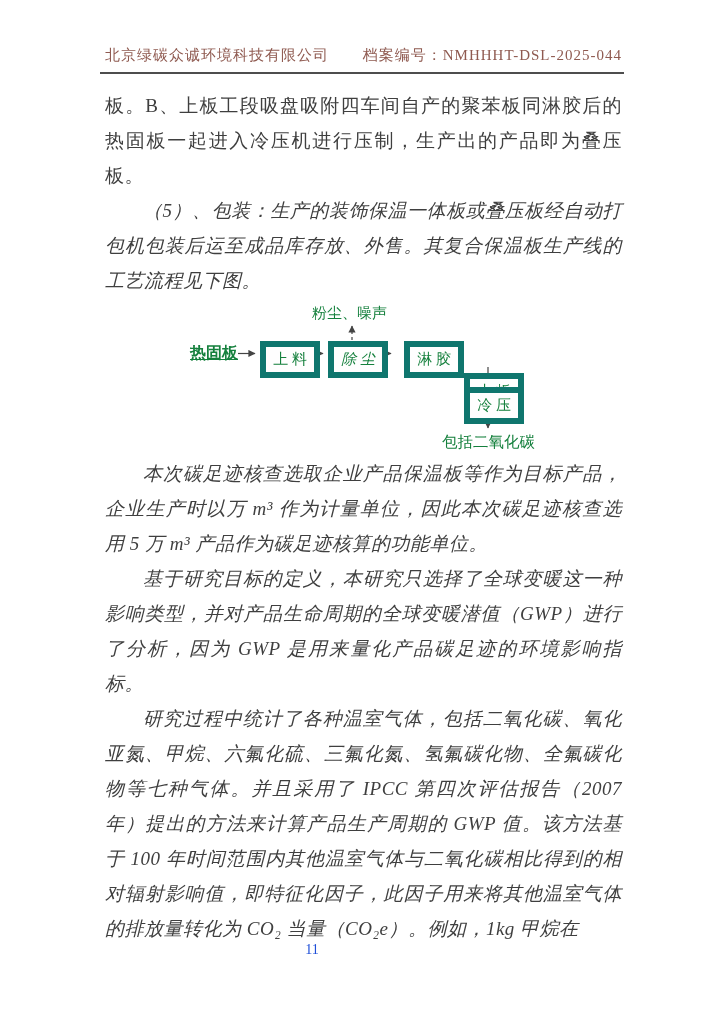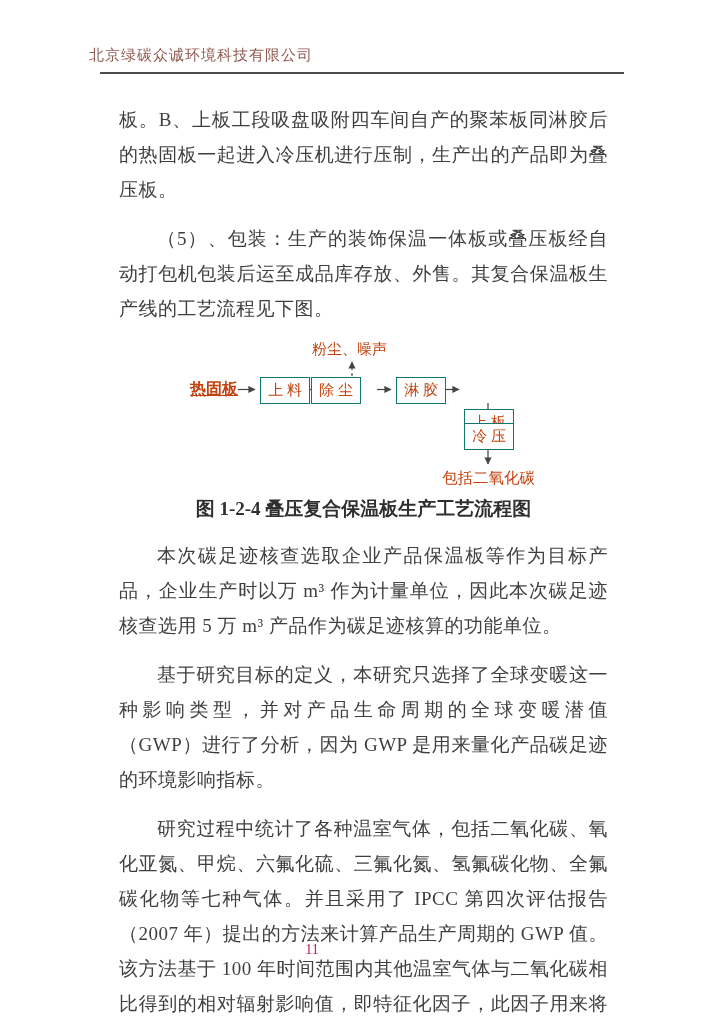--- a/index.html
+++ b/index.html
@@ -6,75 +6,76 @@
   .page{
     position:relative;
     width:724px;height:1024px;
     background:#ffffff;
     overflow:hidden;
     font-family:"Liberation Serif","DejaVu Serif",serif;
     color:#3f3f3f;
   }
   
   .header{
-    position:absolute;top:46px;left:89px;width:517px;
+    position:absolute;top:46px;left:105px;width:517px;
     display:flex;justify-content:space-between;align-items:baseline;
     font-size:15px;letter-spacing:1px;
   }
   .header-rule{
     position:absolute;top:72px;left:100px;width:524px;
     border-top:2px solid #4d4d4d;height:0;
   }
   
   .content{
     position:absolute;top:88px;left:105px;width:517px;
     font-size:19px;line-height:35px;
   }
   p.para{
-    margin:14px;text-align:justify;
+    margin:0;text-align:justify;
     letter-spacing:0.5px;
   }
-  p.indent{text-indent:2em;}
+  p.indent{text-indent:2em;font-style:italic;}
   
   .diagram{
     position:relative;width:517px;height:152px;margin-top:6px;
-    font-size:15px;color:#c2410c;
+    font-size:15px;color:#15803d;
   }
   .diagram svg{position:absolute;left:0;top:0;}
   .flow-box{
     position:absolute;width:48px;height:25px;
-    border:1px solid #0f766e;background:#fefefe;
+    border:6px solid #0f766e;background:#fefefe;
     display:flex;align-items:center;justify-content:center;
     font-size:15px;line-height:15px;white-space:nowrap;
   }
   .lbl{position:absolute;white-space:nowrap;line-height:18px;}
   .lbl-input{text-decoration:underline;font-size:16px;}
   .caption{
     margin-top:2px;text-align:center;font-weight:bold;
     font-size:19px;color:#2f2f2f;line-height:30px;
   }
   h2.sec{
     margin:11px 0 0 0;font-size:20px;font-weight:bold;color:#2d2d2d;
     line-height:30px;letter-spacing:1px;
   }
   h2.sec .sec-num{margin-right:17px;letter-spacing:0;}
   .sec-gap{margin-top:11px;}
   
   .page-number{
     position:absolute;top:942px;left:0;width:624px;
-    text-align:center;font-size:14px;color:#be185d;
+    text-align:center;font-size:14px;color:#1d4ed8;
   }
 </style>
 </head>
 <body>
 
 <div class="page">
 
   <div class="header" style="color: rgb(143, 90, 80);">
     <span>北京绿碳众诚环境科技有限公司</span>
+    <span>档案编号：NMHHHT-DSL-2025-044</span>
   </div>
   <div class="header-rule"></div>
 
   <div class="content">
 
     <p class="para">板。B、上板工段吸盘吸附四车间自产的聚苯板同淋胶后的热固板一起进入冷压机进行压制，生产出的产品即为叠压板。</p>
     <p class="para indent">（5）、包装：生产的装饰保温一体板或叠压板经自动打包机包装后运至成品库存放、外售。其复合保温板生产线的工艺流程见下图。</p>
 
     <div class="diagram">
       <svg width="517" height="152" viewBox="0 0 517 152">
@@ -89,29 +90,28 @@
         <line x1="340" y1="49.5" x2="354" y2="49.5" stroke="#444" stroke-width="1.2" marker-end="url(#arw)"></line>
         <line x1="383" y1="63" x2="383" y2="78" stroke="#444" stroke-width="1.2" marker-end="url(#arw)"></line>
         <line x1="383" y1="109" x2="383" y2="124" stroke="#444" stroke-width="1.2" marker-end="url(#arw)"></line>
         <line x1="247" y1="36" x2="247" y2="22" stroke="#444" stroke-width="1.2" stroke-dasharray="3,3" marker-end="url(#arw)"></line>
       </svg>
 
       <span class="lbl" style="left:207px;top:0px;">粉尘、噪声</span>
       <span class="lbl lbl-input" style="left:85px;top:40px;font-weight:bold;">热固板</span>
 
       <div class="flow-box" style="left:155px;top:37px;">上 料</div>
-      <div class="flow-box" style="left:206px;top:37px;">除 尘</div>
-      <div class="flow-box" style="left:291px;top:37px;">淋 胶</div>
+      <div class="flow-box" style="left:223px;top:37px;font-style:italic;">除 尘</div>
+      <div class="flow-box" style="left:299px;top:37px;">淋 胶</div>
       <div class="flow-box" style="left:359px;top:37px;margin-top:32px;">上 板</div>
       <div class="flow-box" style="left:359px;top:83px;">冷 压</div>
 
       <span class="lbl" style="left:337px;top:129px;font-size:15.5px;">包括二氧化碳</span>
     </div>
 
-    <div class="caption">图 1-2-4 叠压复合保温板生产工艺流程图</div>
 
     <p class="para indent sec-gap">本次碳足迹核查选取企业产品保温板等作为目标产品，企业生产时以万 m³ 作为计量单位，因此本次碳足迹核查选用 5 万 m³ 产品作为碳足迹核算的功能单位。</p>
 
     <p class="para indent sec-gap">基于研究目标的定义，本研究只选择了全球变暖这一种影响类型，并对产品生命周期的全球变暖潜值（GWP）进行了分析，因为 GWP 是用来量化产品碳足迹的环境影响指标。</p>
     <p class="para indent">研究过程中统计了各种温室气体，包括二氧化碳、氧化亚氮、甲烷、六氟化硫、三氟化氮、氢氟碳化物、全氟碳化物等七种气体。并且采用了 IPCC 第四次评估报告（2007 年）提出的方法来计算产品生产周期的 GWP 值。该方法基于 100 年时间范围内其他温室气体与二氧化碳相比得到的相对辐射影响值，即特征化因子，此因子用来将其他温室气体的排放量转化为 CO₂ 当量（CO₂e）。例如，1kg 甲烷在</p>
 
   </div>
 
   <div class="page-number">11</div>
 

